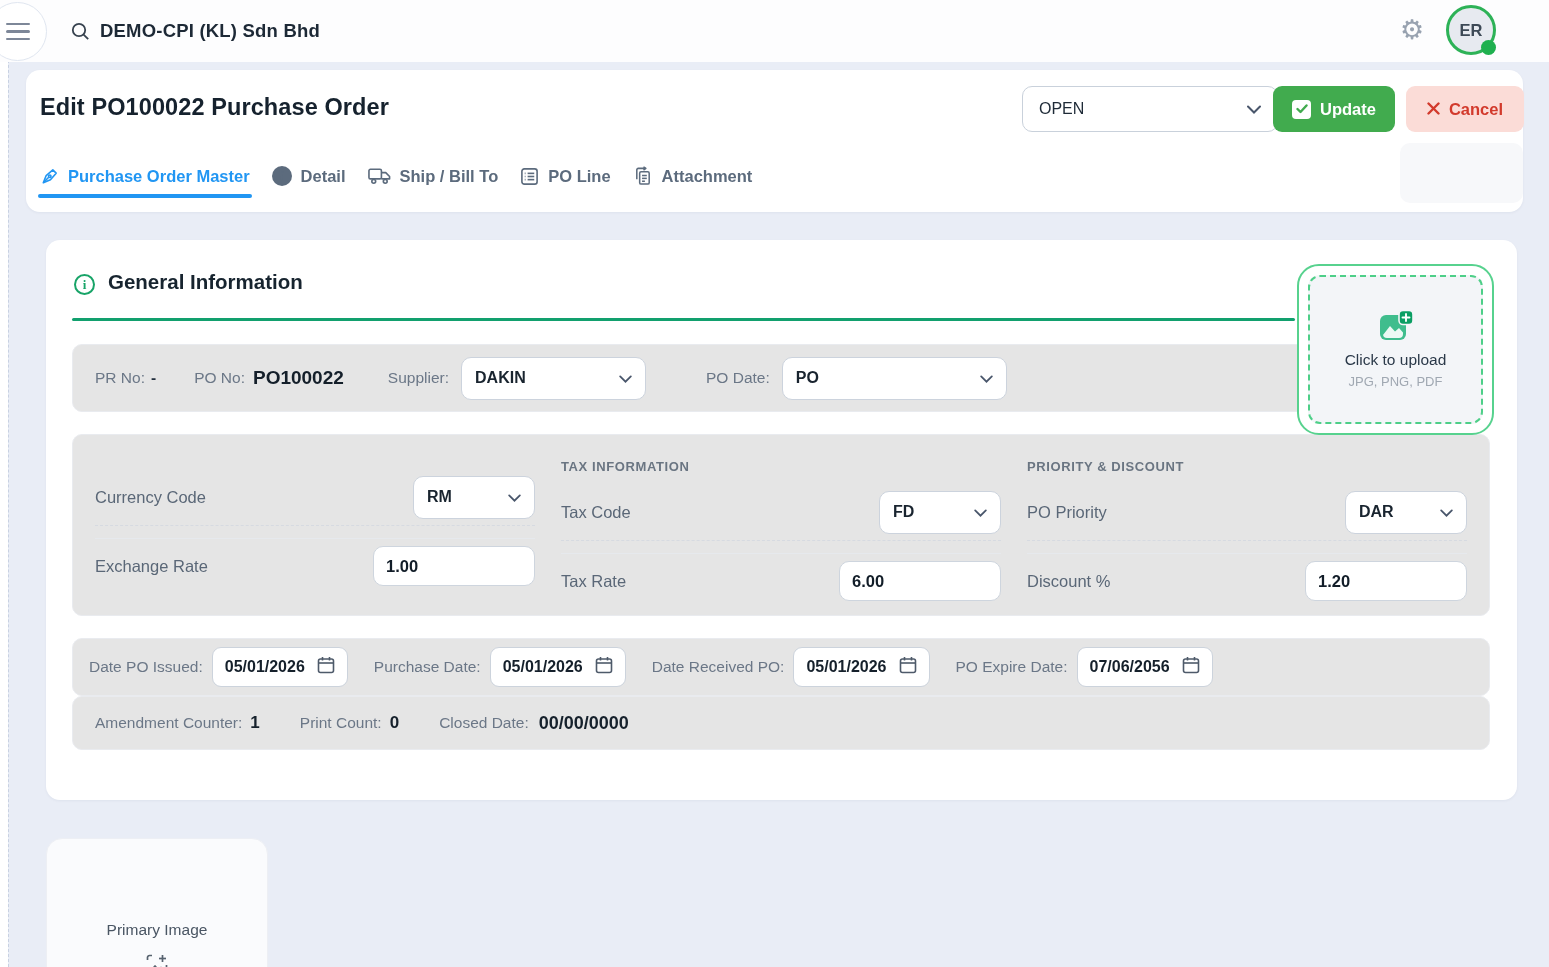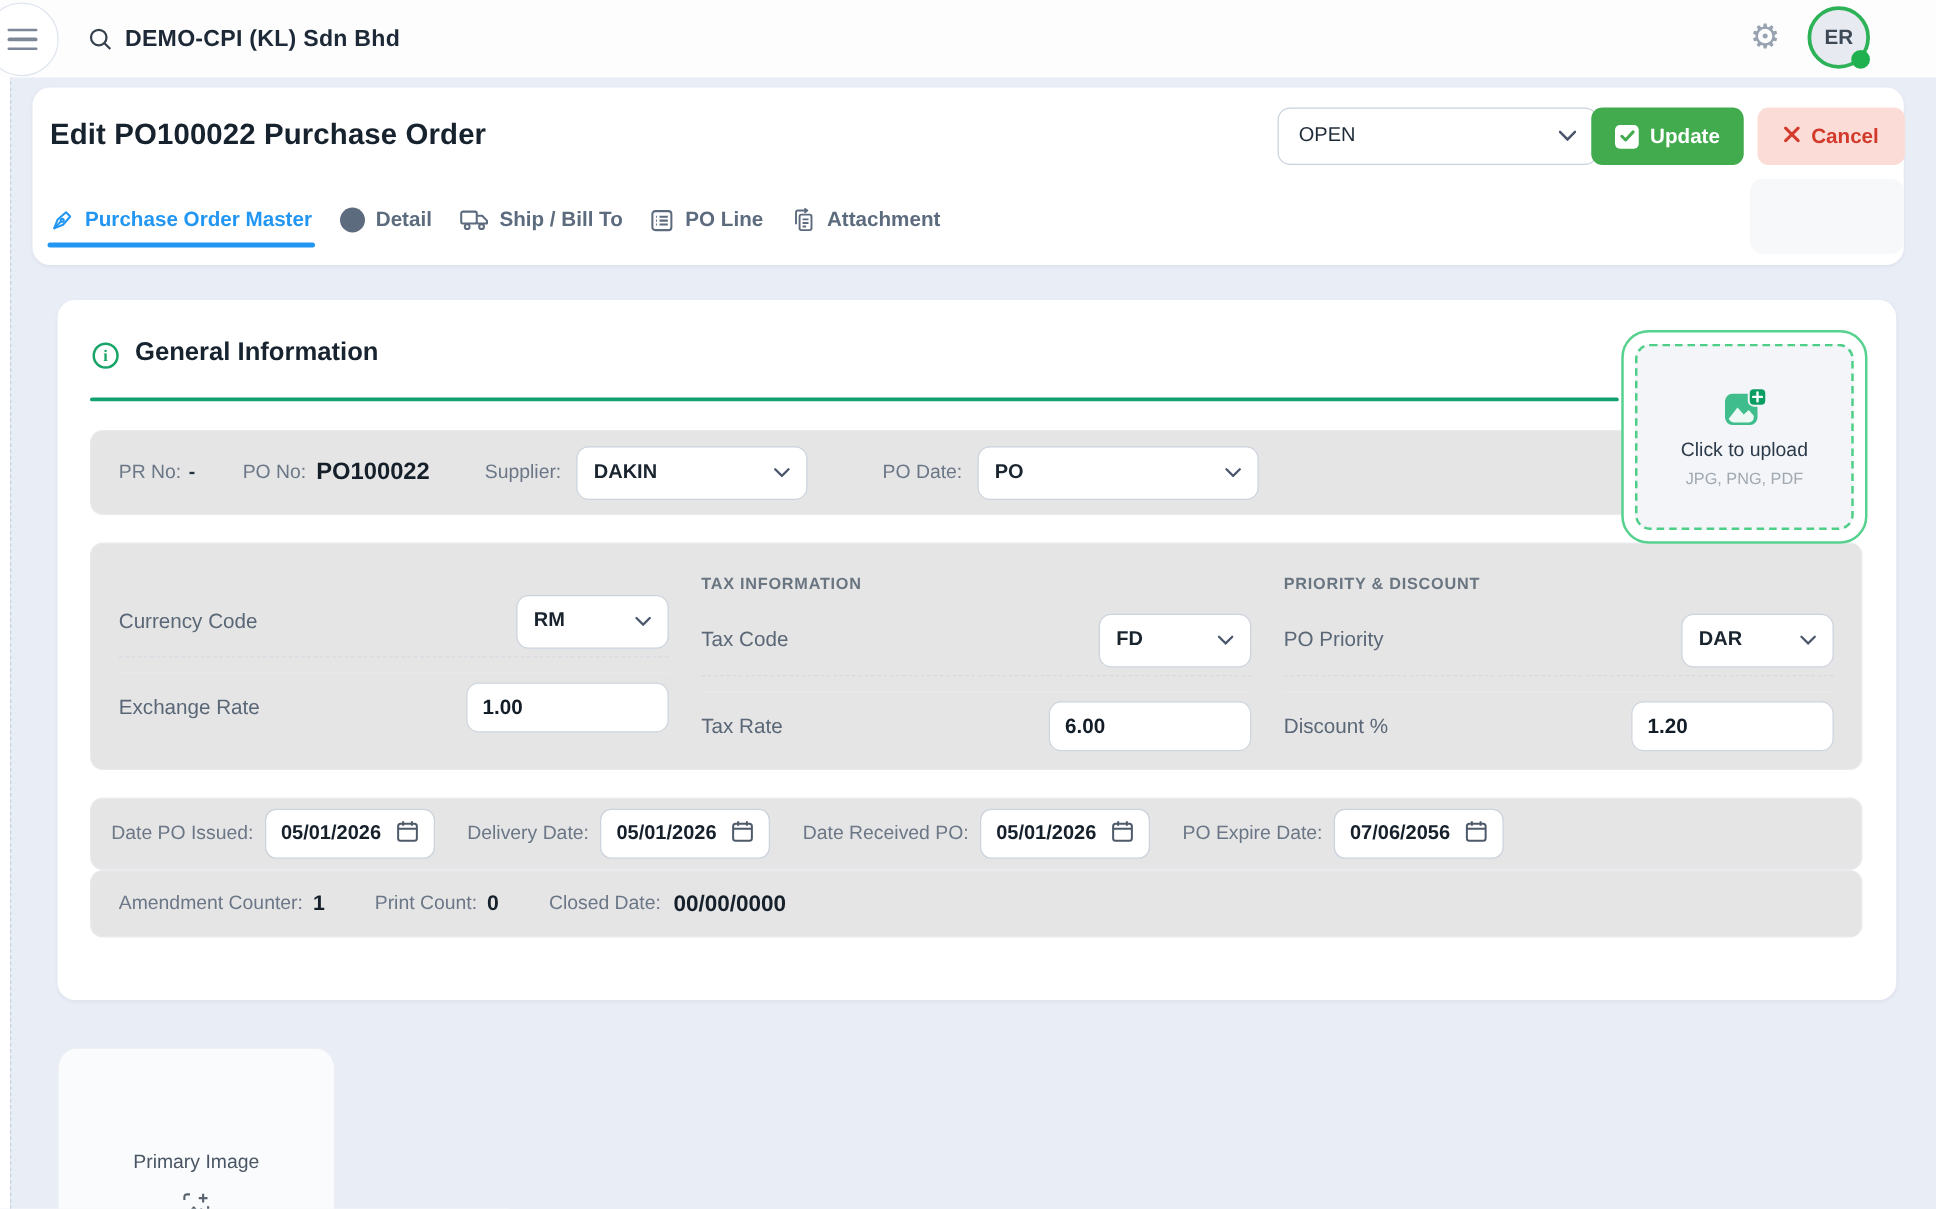--- a/index.html
+++ b/index.html
@@ -334,21 +334,21 @@
           <svg width="18" height="18" viewBox="0 0 18 18" fill="none" stroke="#4e5a6a" stroke-width="1.6">
               <rect x="1.5" y="3" width="15" height="13.5" rx="2"></rect>
               <line x1="1.5" y1="7" x2="16.5" y2="7"></line>
               <line x1="5.5" y1="1" x2="5.5" y2="4.5"></line>
               <line x1="12.5" y1="1" x2="12.5" y2="4.5"></line>
             </svg>
         </span>
       </div>
     </div>
     <div class="date-item">
-      <span class="lbl">Delivery Date:</span>
+      <span class="lbl">Purchase Date:</span>
       <div class="datebox">
         <span class="dateval">05/01/2026</span>
         <span>
           <svg width="18" height="18" viewBox="0 0 18 18" fill="none" stroke="#4e5a6a" stroke-width="1.6">
               <rect x="1.5" y="3" width="15" height="13.5" rx="2"></rect>
               <line x1="1.5" y1="7" x2="16.5" y2="7"></line>
               <line x1="5.5" y1="1" x2="5.5" y2="4.5"></line>
               <line x1="12.5" y1="1" x2="12.5" y2="4.5"></line>
             </svg>
         </span>

